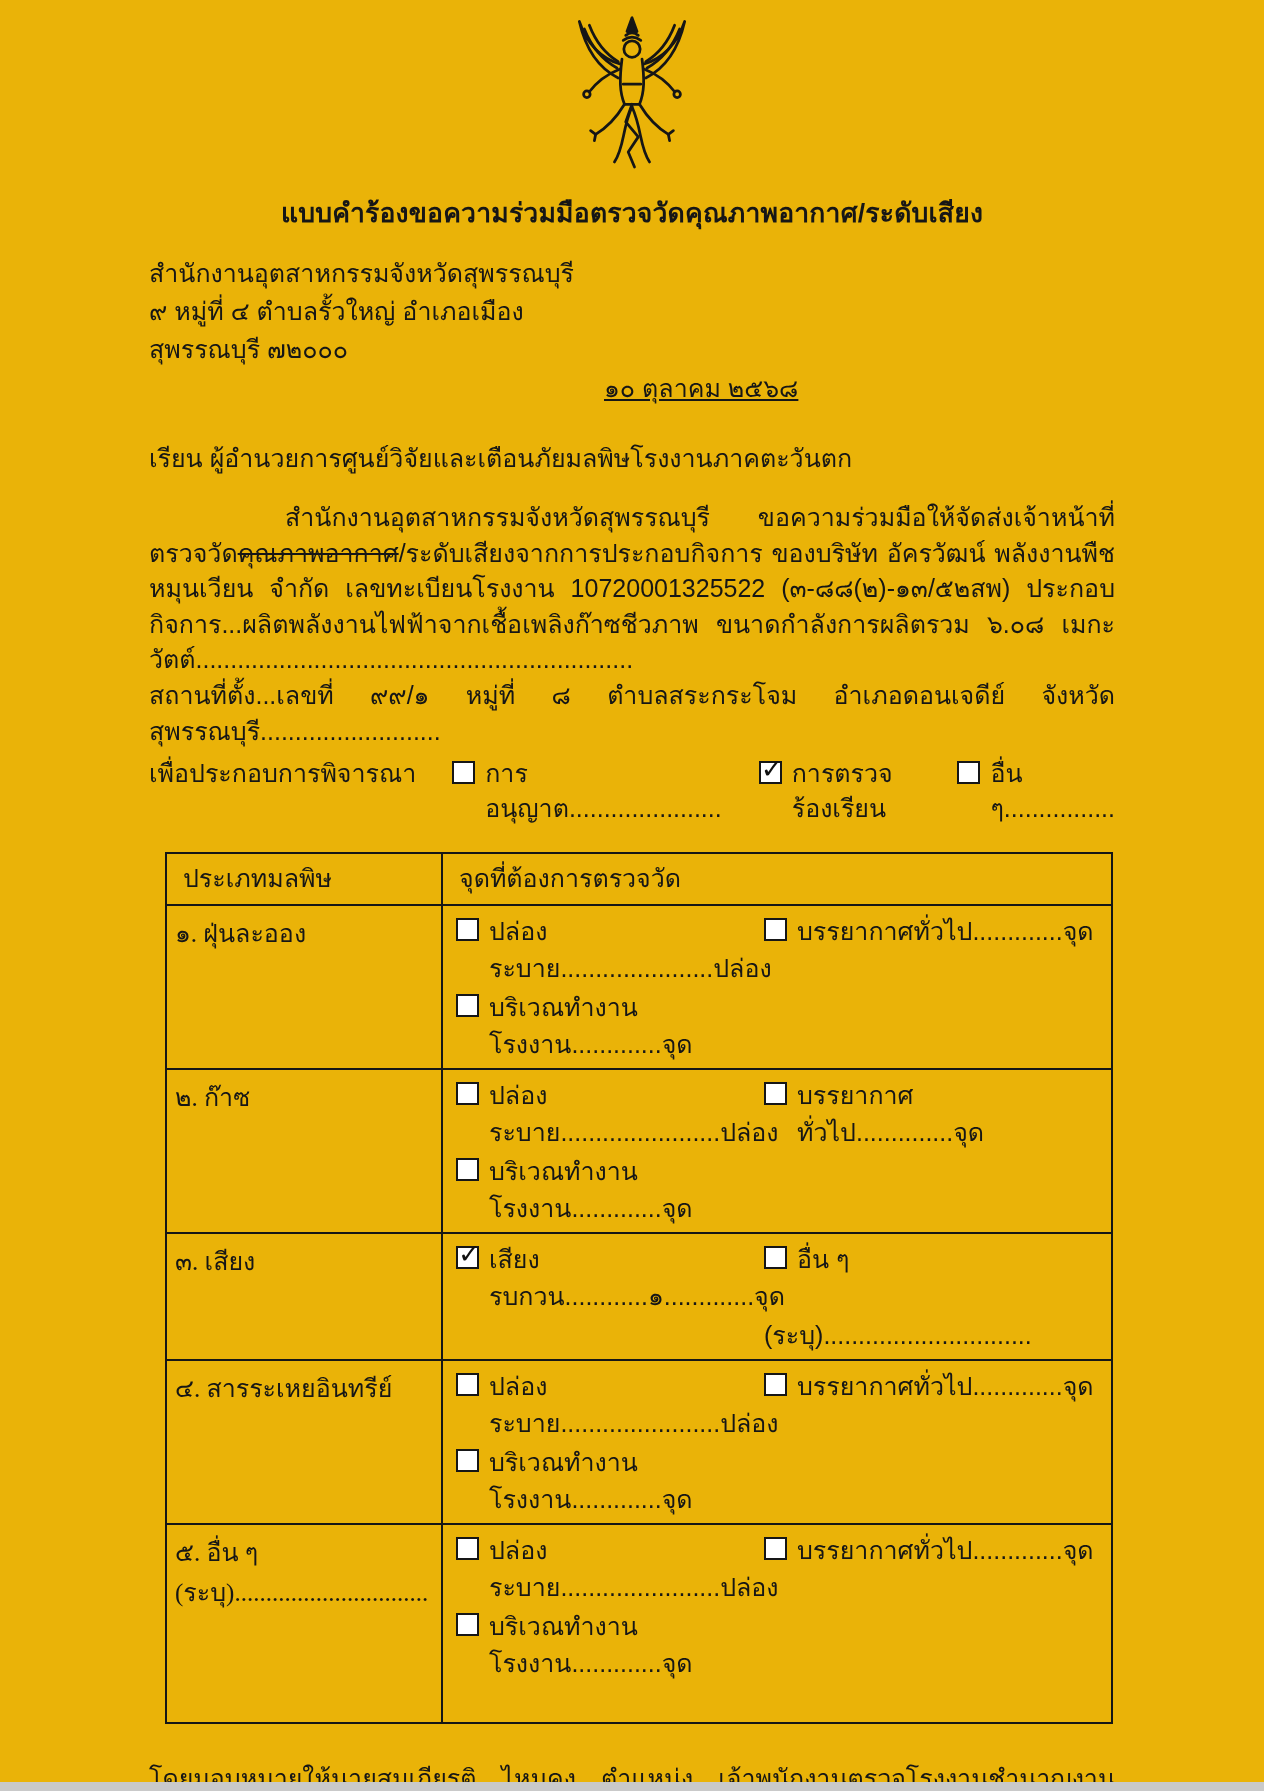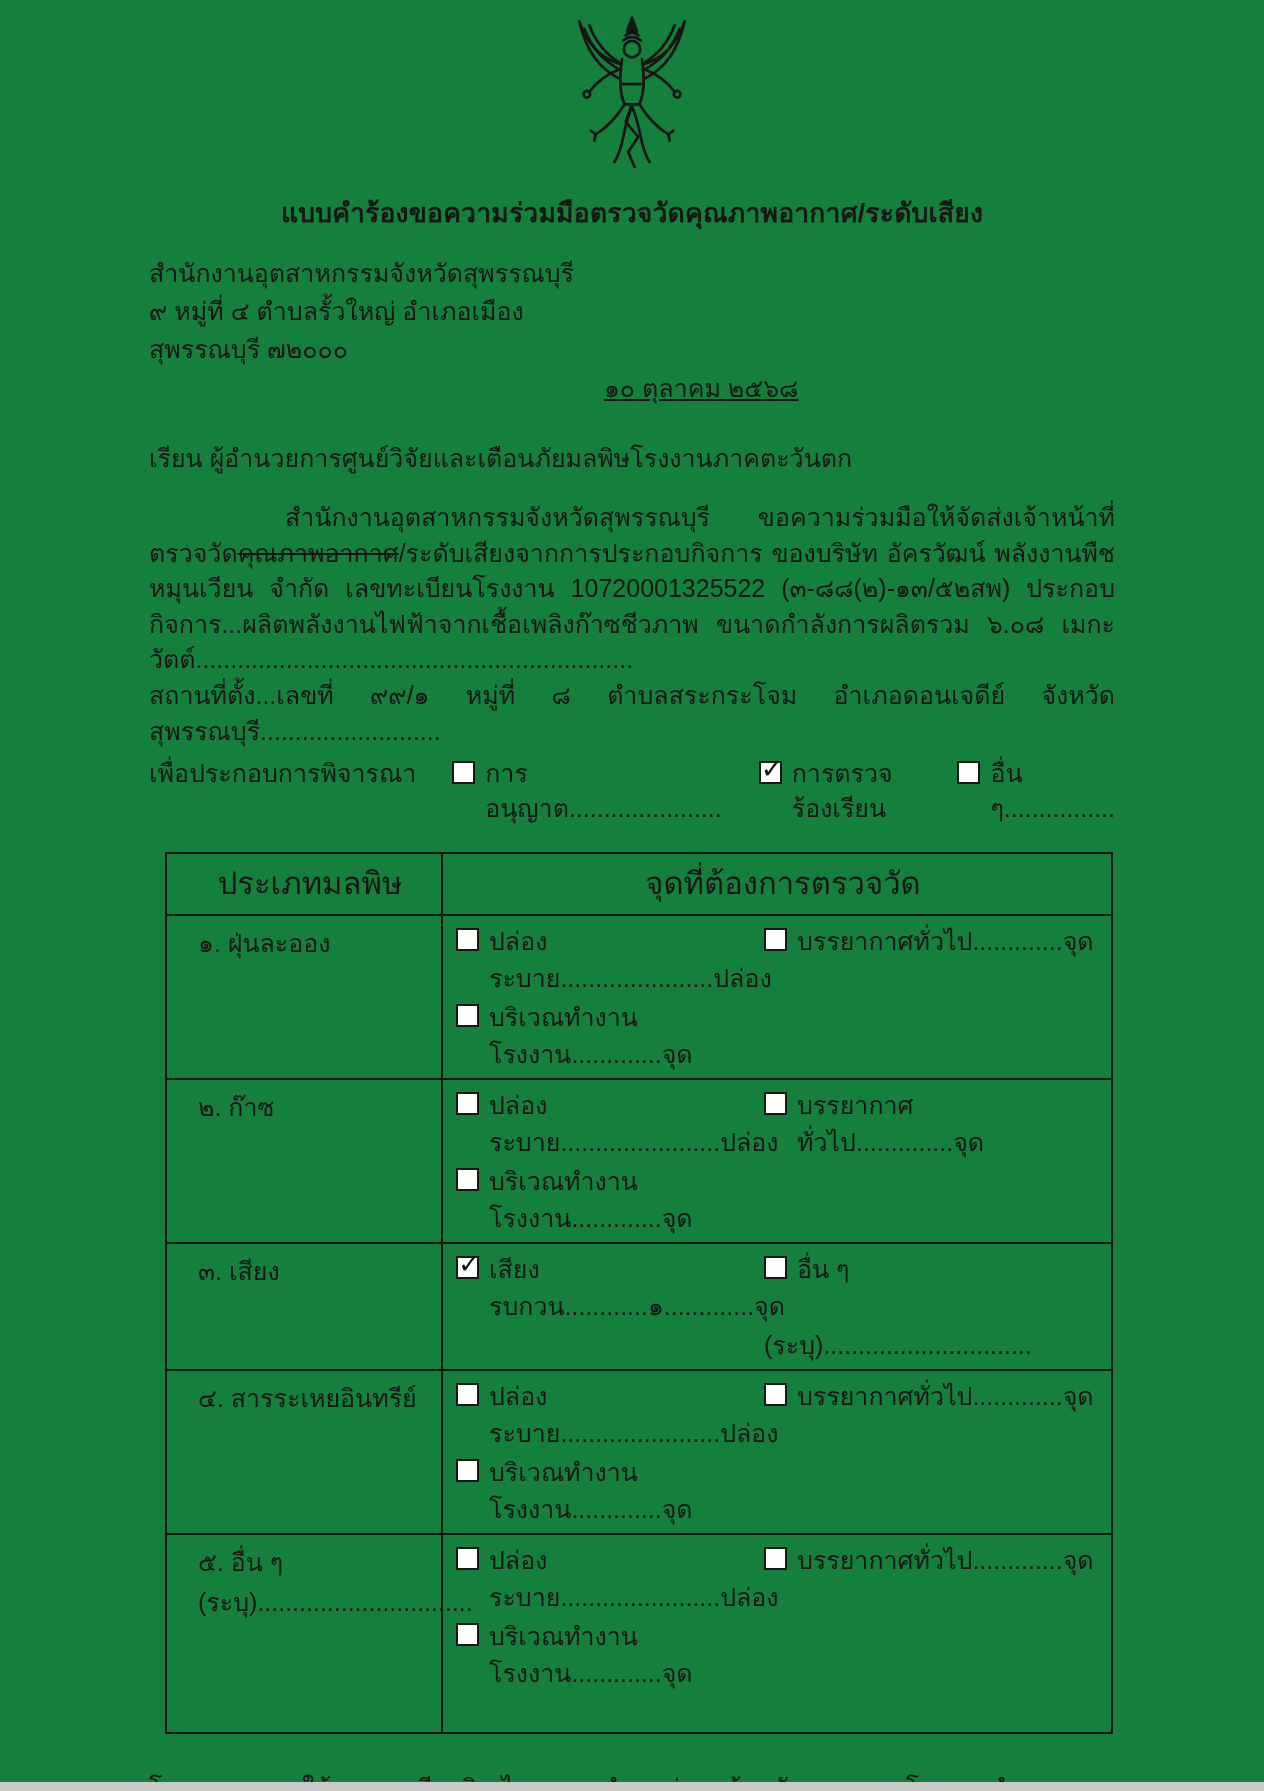--- a/index.html
+++ b/index.html
@@ -1,16 +1,16 @@
 <!DOCTYPE html>
 <html><head>
 <meta charset="utf-8">
 <style>
   html,body{margin:0;padding:0;background:#e9e9e9;}
-  .page{width:1264px;height:1791px;margin:0 auto;background:#15803d;position:relative;overflow:hidden;
+  .page{width:1264px;height:1791px;margin:0 auto;background:#eab308;position:relative;overflow:hidden;
         font-family:"Liberation Sans","DejaVu Sans",sans-serif;color:#161616;}
   .content{position:absolute;inset:0;padding:0 149px;box-sizing:border-box;font-size:25px;}
 
   .emblem{ text-align:center;padding-top:14px;height:162px;}
   .title{text-align:center;margin-top:16px;font-size:26.5px;font-weight:bold;letter-spacing:.2px;}
 
   .head-row{display:flex;justify-content:space-between;margin-top:20px;}
   .ref-no{padding-top:2px;}
   .office{width:438px;line-height:38px;}
   .date-row{padding-left:455px;text-decoration:underline;}
@@ -25,23 +25,23 @@
   .purpose-label{margin-right:36px;flex:none;}
   .purpose-opts{display:flex;gap:37px;flex-wrap:nowrap;}
 
   .opt{display:inline-flex;align-items:flex-start;}
   .cb{display:inline-block;width:19px;height:19px;border:2.6px solid #161616;background:#fff;
       position:relative;flex:none;margin-right:10px;transform:translateY(5px);}
   .tick{position:absolute;left:0px;top:-7px;font-size:27px;font-weight:700;line-height:1;color:#101010;}
 
   table.ptable{border-collapse:collapse;margin:26px 0 0 16px;width:948px;table-layout:fixed;}
   table.ptable,.ptable th,.ptable td{border:2.6px solid #161616;}
-  .ptable th{font-weight:400;font-size:31px;text-align:center;padding:4px 4px 6px 16px;}
+  .ptable th{font-weight:400;font-size:25px;text-align:left;padding:4px 4px 6px 16px;}
   .col-type{width:276px;}
-  .type-cell{vertical-align:top;padding:9px 8px 4px 31px;line-height:37px;}
+  .type-cell{vertical-align:top;padding:9px 8px 4px 8px;line-height:37px;font-family:Liberation Serif, serif;}
   .points-cell{vertical-align:top;padding:7px 12px 3px 13px;}
   .opt-line{display:grid;grid-template-columns:308px 1fr;align-items:start;line-height:37px;margin-bottom:2px;}
   .ptable tr:last-child .points-cell,.ptable tr:last-child .type-cell{padding-bottom:38px;}
   .tsub{margin-top:3px;}
 
   .assign{margin-top:32px;line-height:45px;text-align:justify;}
 
   .footer{position:absolute;left:149px;right:149px;bottom:20px;display:flex;align-items:baseline;font-size:17.5px;}
   .f-code{flex:none;}
   .f-ed{margin-left:52px;flex:none;}

